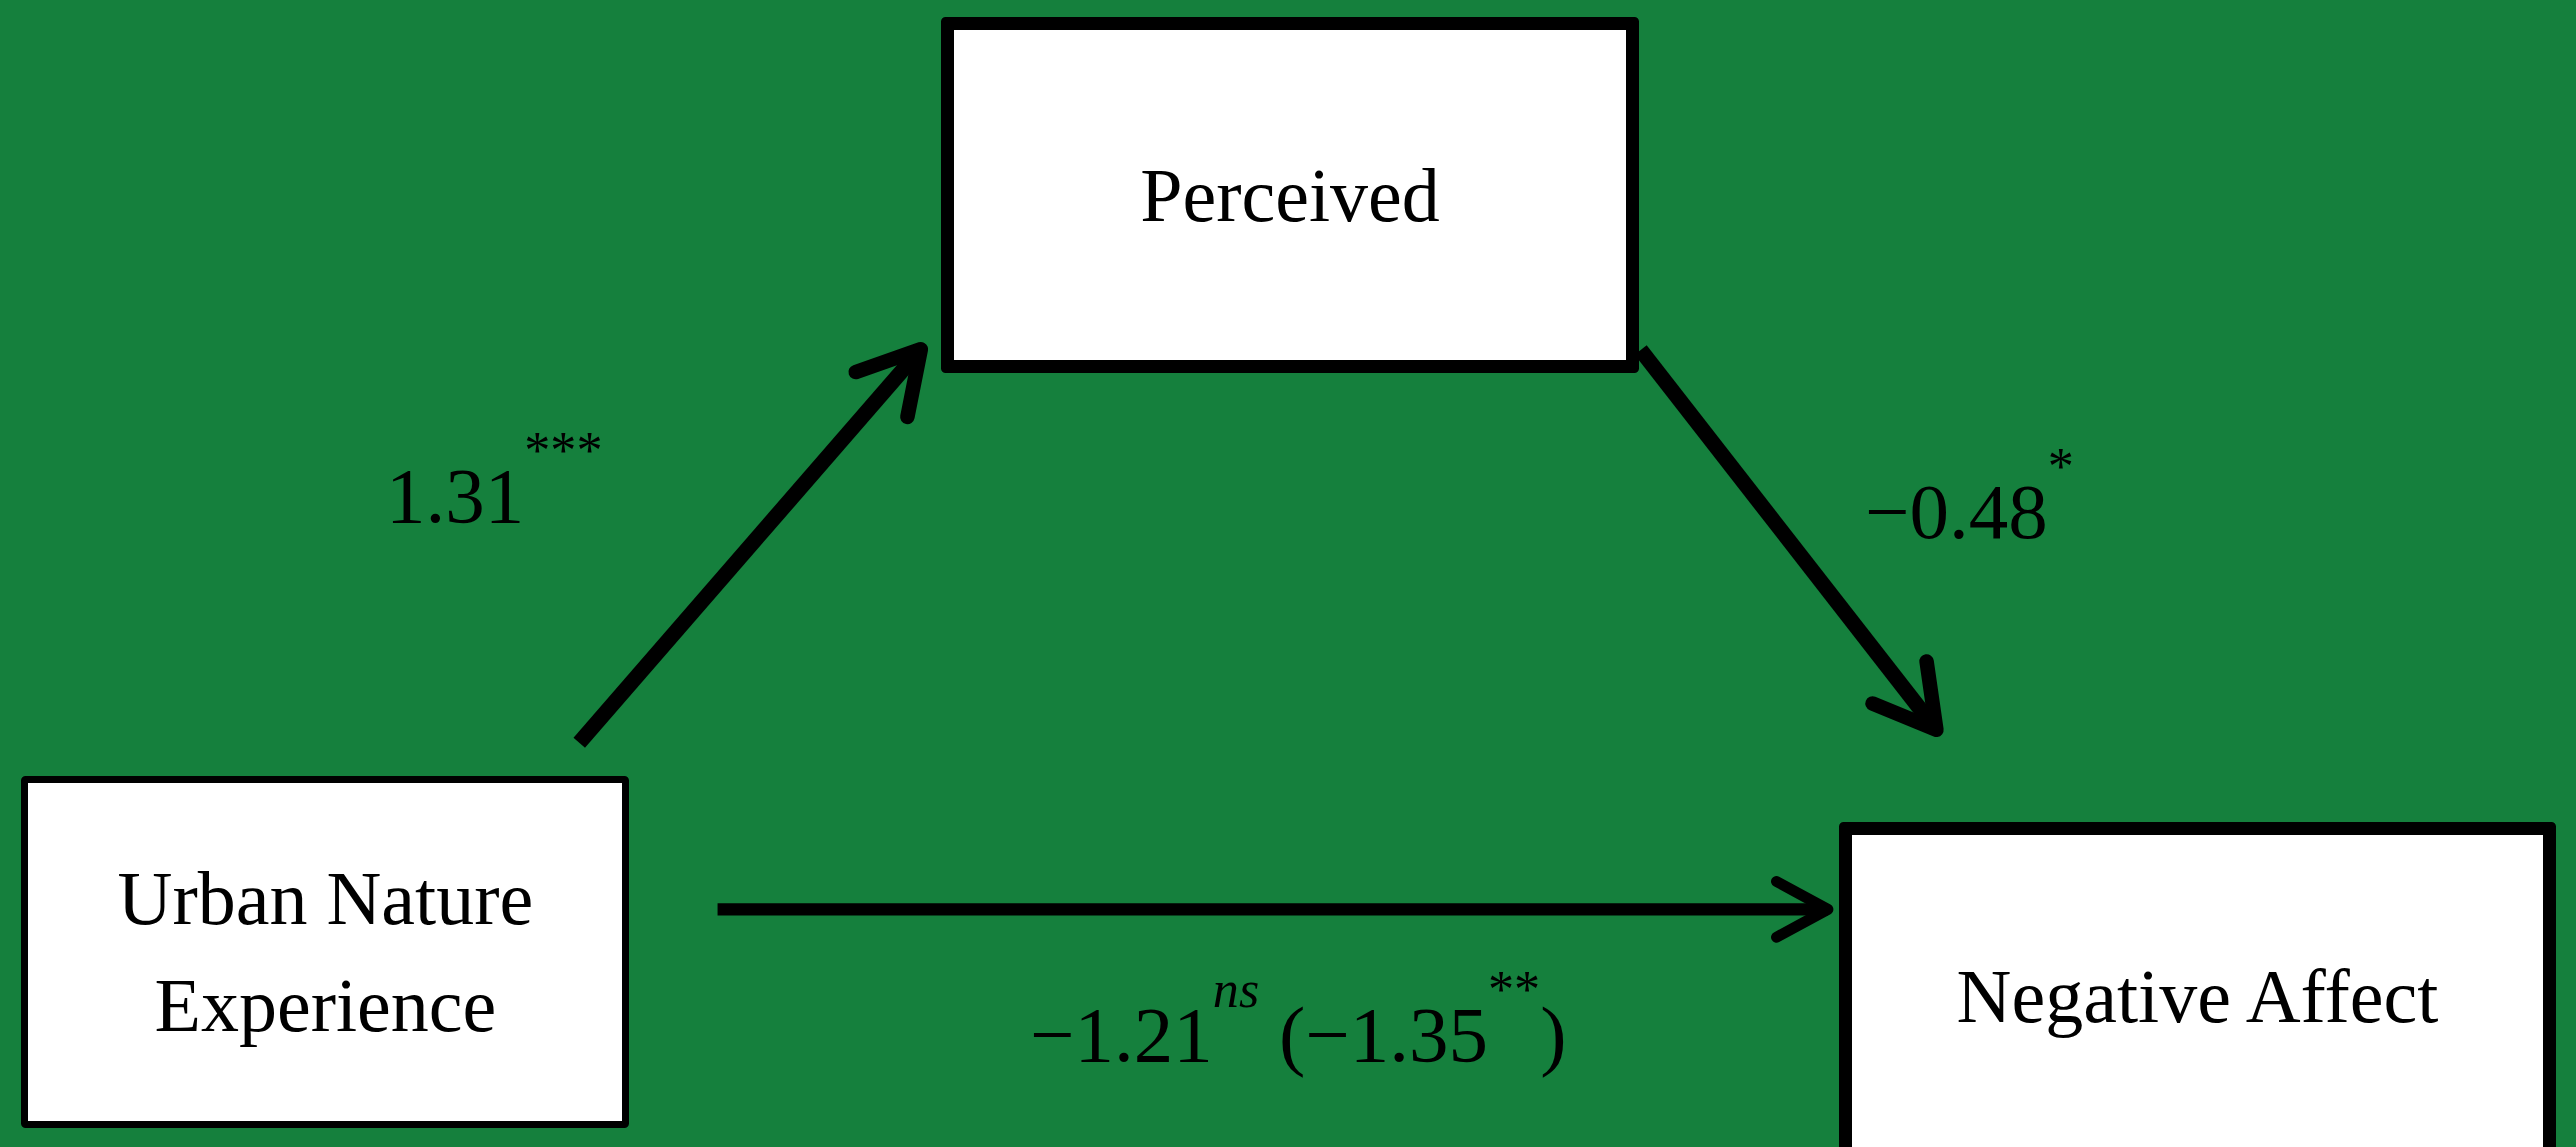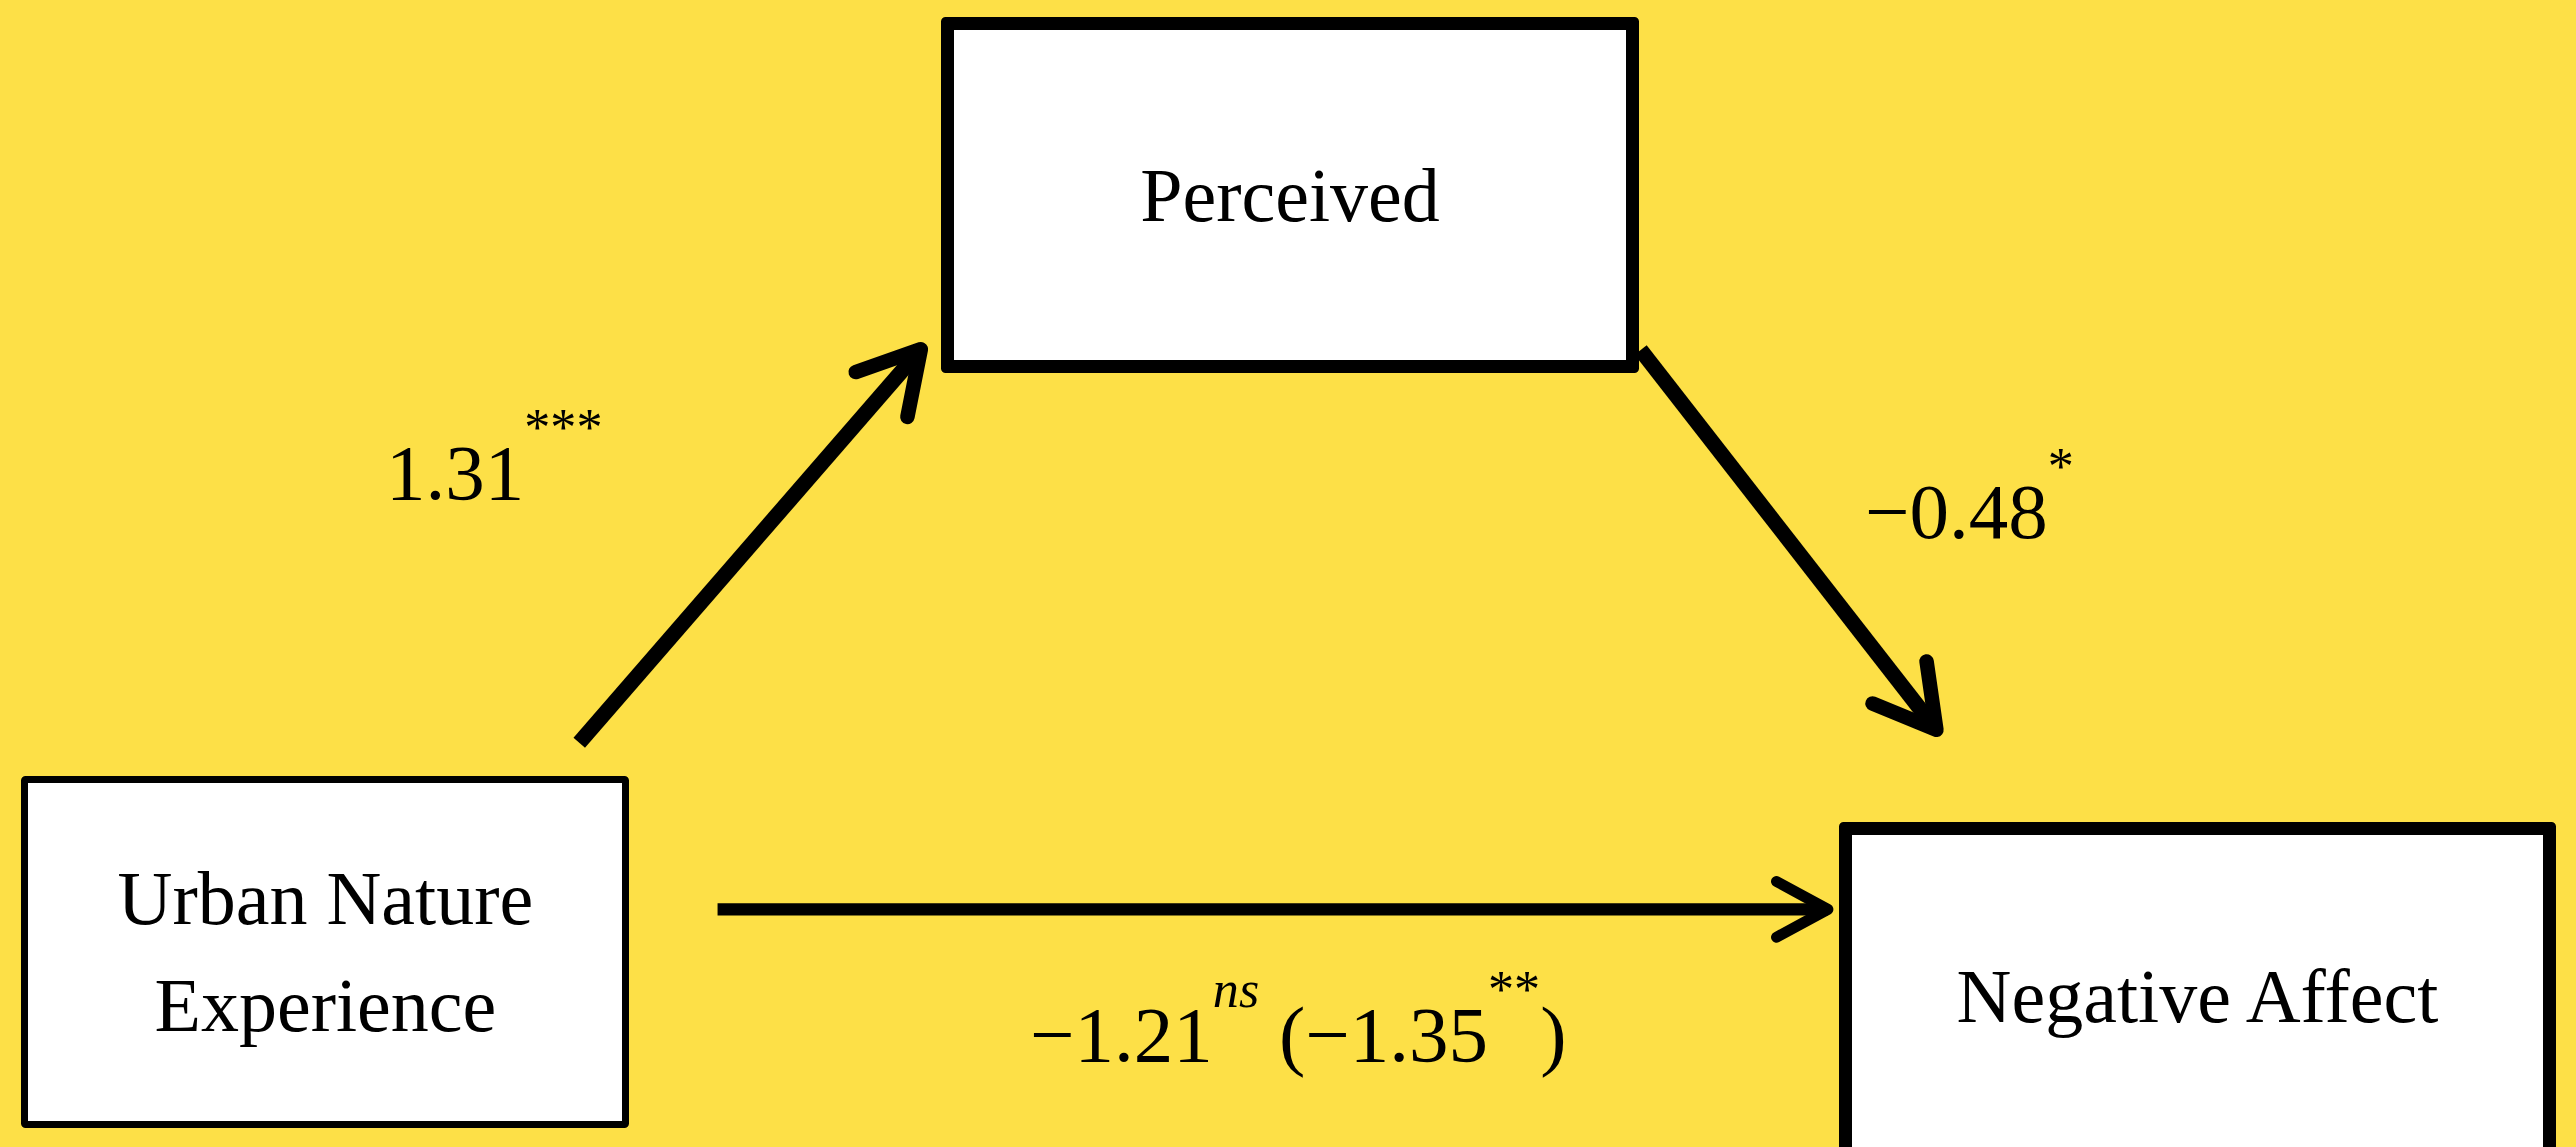--- a/index.html
+++ b/index.html
@@ -4,21 +4,21 @@
 <style>
   html, body {
     margin: 0;
     padding: 0;
     background: #ffffff;
   }
   .canvas {
     position: relative;
     width: 2576px;
     height: 1147px;
-    background: #fde047;
+    background: #15803d;
     font-family: "Liberation Serif", "DejaVu Serif", serif;
     color: #000000;
     overflow: hidden;
   }
   .arrow-layer {
     position: absolute;
     left: 0; top: 0;
     width: 2576px;
     height: 1147px;
   }
@@ -93,21 +93,21 @@
 
   <div class="box box-predictor">
     <div>Urban Nature</div>
     <div>Experience</div>
   </div>
 
   <div class="box box-outcome">
     <div>Negative Affect</div>
   </div>
 
-  <div class="plabel" style="left:386px; top:433px">
+  <div class="plabel" style="left:386px; top:456px">
     <span>1.31</span><sup>***</sup>
   </div>
 
   <div class="plabel" style="left:1865px; top:472px">
     <span>−0.48</span><sup>*</sup>
   </div>
 
   <div class="plabel" style="left:1030px; top:995px">
     <span>−1.21</span><sup class="it">ns</sup><span> (</span><span>−1.35</span><sup>**</sup><span>)</span>
   </div>

